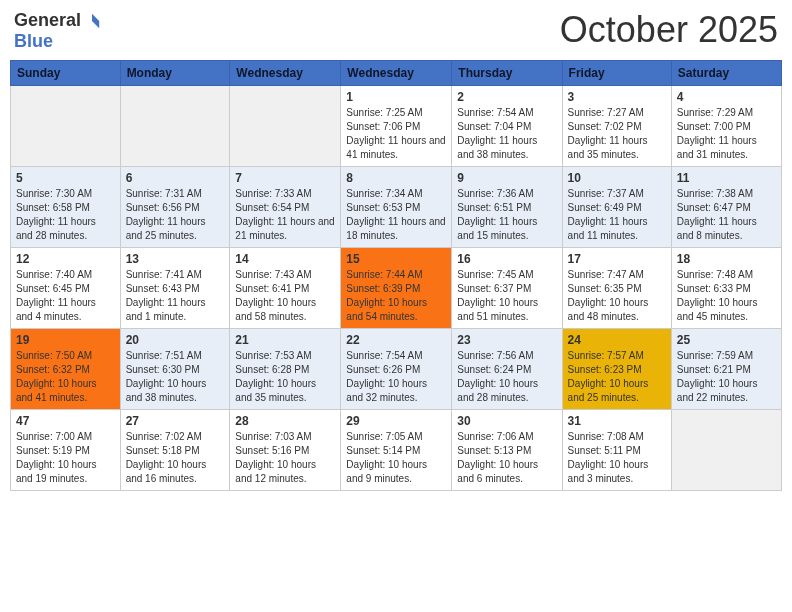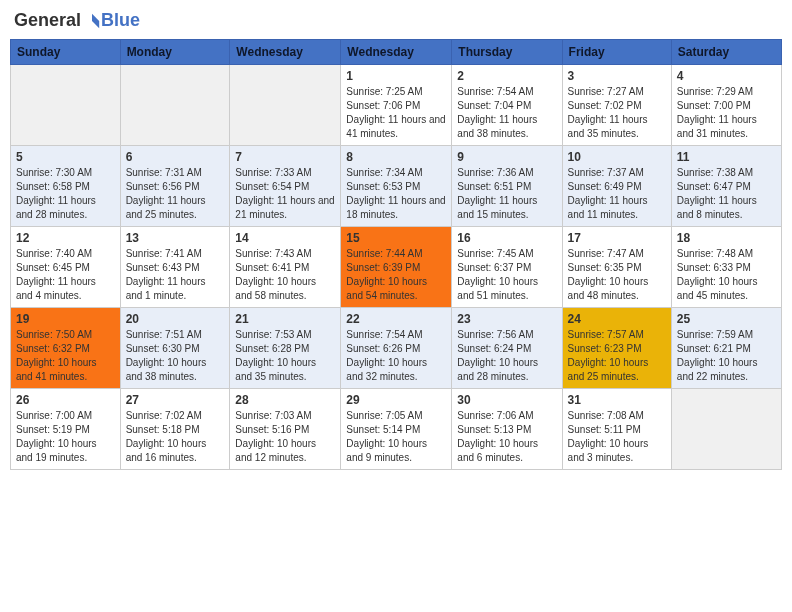--- a/index.html
+++ b/index.html
@@ -12,21 +12,21 @@
     }
     .header {
       display: flex;
       justify-content: space-between;
       align-items: flex-start;
       margin-bottom: 8px;
       padding: 0 4px;
     }
     .logo {
       display: flex;
-      flex-direction: row;
+      flex-direction: column;
       align-items: flex-start;
     }
     .logo-text {
       display: flex;
       align-items: center;
       gap: 2px;
     }
     .logo-icon {
       width: 18px;
       height: 18px;
@@ -96,20 +96,21 @@
       <svg class="logo-icon" viewBox="0 0 20 20" width="20" height="20">
         <polygon points="10,2 18,10 10,10" fill="#4472c4"></polygon>
         <polygon points="10,10 18,10 18,18" fill="#4472c4"></polygon>
       </svg>
     </div>
     <div>
       <span style="font-size:18px;font-weight:bold;color:#4472c4;">Blue</span>
     </div>
   </div>
   <div class="title-block">
+    <div class="month-title">October 2025</div>
   </div>
 </div>
 
 <table>
   <thead>
     <tr>
       <th class="day-header">Sunday</th>
       <th class="day-header">Monday</th>
       <th class="day-header">Wednesday</th>
       <th class="day-header">Wednesday</th>
@@ -275,21 +276,21 @@
         </td>
         <td style="background: rgb(232, 238, 248);">
           <span class="day-num">25</span>
           <div class="cell-text" style="white-space: pre-line;">Sunrise: 7:59 AM
 Sunset: 6:21 PM
 Daylight: 10 hours and 22 minutes.</div>
         </td>
       </tr>
       <tr>
         <td style="background: rgb(255, 255, 255);">
-          <span class="day-num">26</span>
+          <span class="day-num">47</span>
           <div class="cell-text" style="white-space: pre-line;">Sunrise: 7:00 AM
 Sunset: 5:19 PM
 Daylight: 10 hours and 19 minutes.</div>
         </td>
         <td style="background: rgb(255, 255, 255);">
           <span class="day-num">27</span>
           <div class="cell-text" style="white-space: pre-line;">Sunrise: 7:02 AM
 Sunset: 5:18 PM
 Daylight: 10 hours and 16 minutes.</div>
         </td>

